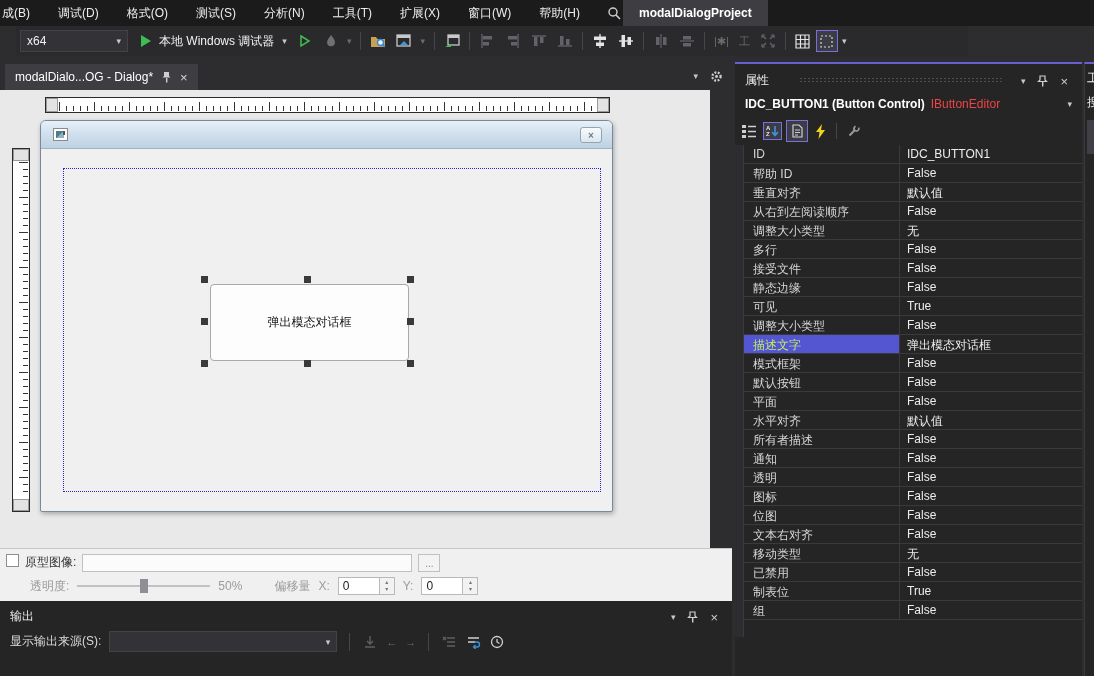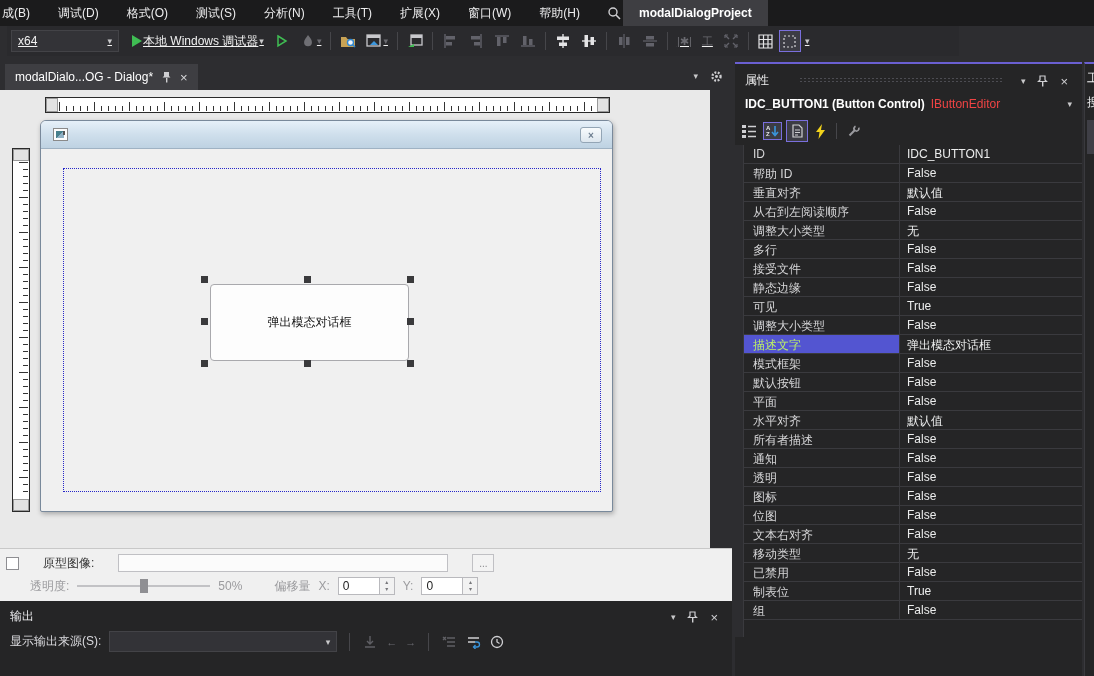--- a/index.html
+++ b/index.html
@@ -11,24 +11,24 @@
   }
   
   .menubar { position:absolute; left:0; top:0; width:1094px; height:26px; background:#1b1b1c; display:flex; align-items:center; }
   .menu-items { display:flex; height:100%; align-items:center; }
   .menu-item { padding:0 14px; height:100%; display:flex; align-items:center; color:#ededee; cursor:default; white-space:nowrap; }
   .menu-item:first-child { padding-left:2px;text-align:right; }
   .menu-search { display:flex; align-items:center; gap:6px; margin-left:12px; color:#e2e2e3; }
   .chev { font-size:9px; color:#c8c8ca; }
   .project-btn { position:absolute; left:623px; top:0; height:26px; padding:0 16px; background:#3e3e42; color:#ffffff; font-weight:bold; display:flex; align-items:center; }
   
-  .toolbar { position:absolute; left:7px; top:26px; width:952px; height:30px; background:#2a2a2d; display:flex; align-items:center;text-decoration:underline; }
+  .toolbar { position:absolute; left:16px; top:26px; width:952px; height:30px; background:#2a2a2d; display:flex; align-items:center; }
   .combo64 { width:108px; height:22px; margin-left:4px; background:#333337; border:1px solid #434347; display:flex; align-items:center; padding:0 6px; color:#f1f1f1; }
   .combo64 .chev { margin-left:auto; }
-  .tbtn { height:24px; display:flex; align-items:center; gap:1px; padding:0 5px; }
+  .tbtn { height:24px; display:flex; align-items:center; gap:8px; padding:0 5px; }
   .tsep { width:1px; height:18px; background:#46464a; margin:0 4px; }
   .play { width:0; height:0; border-left:10px solid #3fbd53; border-top:6px solid transparent; border-bottom:6px solid transparent; }
   .gray { color:#6a6a70; }
   .icon16 { width:16px; height:16px; display:inline-flex; align-items:center; justify-content:center; }
   .selbox { border:1px solid #7a6fdd; background:#3c3c44; padding:2px; display:inline-flex; }
   .glyph-gray { color:#6a6a70; font-size:11px; }
   
   .tabstrip { position:absolute; left:0; top:56px; width:732px; height:34px; background:#2d2d30; }
   .doc-tab { position:absolute; left:5px; top:8px; height:26px; background:#3e3e42; color:#ffffff; display:flex; align-items:center; gap:8px; padding:0 10px; }
   .tab-right { position:absolute; right:8px; top:12px; display:flex; gap:10px; align-items:center; color:#cfcfd2; }
@@ -49,21 +49,21 @@
   .dlg-title { position:absolute; left:0; top:0; right:0; height:28px; border-radius:5px 5px 0 0; background:linear-gradient(#e6f0f9,#cfdfec 50%,#bed2e2); border-bottom:1px solid #9fb2c3; }
   .dlg-icon { position:absolute; left:12px; top:7px; width:15px; height:13px; background:#fdfdfd; border:1px solid #8a8a8a; }
   .dlg-icon i { position:absolute; left:2px; top:2px; width:8px; height:7px; background:linear-gradient(135deg,#47808d 50%,#8fb0c4 50%); }
   .dlg-icon b { position:absolute; right:2px; top:2px; width:2px; height:4px; background:#555; }
   .dlg-close { position:absolute; right:10px; top:6px; width:22px; height:16px; border:1px solid #93a5b5; border-radius:3px; background:linear-gradient(#f8fbfd,#dde6ee); color:#6d7e90; font-size:10px; font-weight:bold; display:flex; align-items:center; justify-content:center; }
   .dlg-bounds { position:absolute; left:22px; top:47px; width:538px; height:324px; border:1px dotted #2626c9; }
   .dlg-button { position:absolute; left:169px; top:163px; width:199px; height:77px; background:#fdfdfd; border:1px solid #a9a9ad; border-radius:4px; color:#111; display:flex; align-items:center; justify-content:center; }
   .handle { position:absolute; width:7px; height:7px; background:#3a3a3c; }
   
   .proto { position:absolute; left:0; top:548px; width:732px; height:53px; background:#f0f0f0; border-top:1px solid #c8c8c8; color:#333; }
-  .proto .row1 { position:absolute; left:6px; top:5px; height:18px; display:flex; align-items:center; gap:24px; }
+  .proto .row1 { position:absolute; left:6px; top:5px; height:18px; display:flex; gap:6px; }
   .cb { width:13px; height:13px; background:#fff; border:1px solid #8e8e92; }
   .proto-field { width:330px; height:18px; background:#fbfbfb; border:1px solid #c0c0c4; }
   .dots-btn { width:22px; height:18px; border:1px solid #c0c0c4; background:#f3f3f3; color:#8a8a8e; font-size:10px; display:flex; align-items:center; justify-content:center; }
   .proto .row2 { position:absolute; left:30px; top:28px; height:18px; display:flex; align-items:center; gap:8px; color:#9b9b9e; }
   .slider { position:relative; width:133px; height:14px; }
   .slider .track { position:absolute; left:0; right:0; top:6px; height:2px; background:#c2c2c5; }
   .slider .thumb { position:absolute; left:63px; top:0; width:8px; height:14px; background:#8f8f93; }
   .spin { display:flex; align-items:center; }
   .spin .val { width:42px; height:18px; background:#ffffff; border:1px solid #b9b9bd; color:#222; padding:0 4px; display:flex; align-items:center; }
   .spin .ud { width:15px; height:18px; border:1px solid #b9b9bd; border-left:none; background:#f2f2f2; color:#77777b; font-size:6px; display:flex; flex-direction:column; align-items:center; justify-content:center; line-height:7px; }

